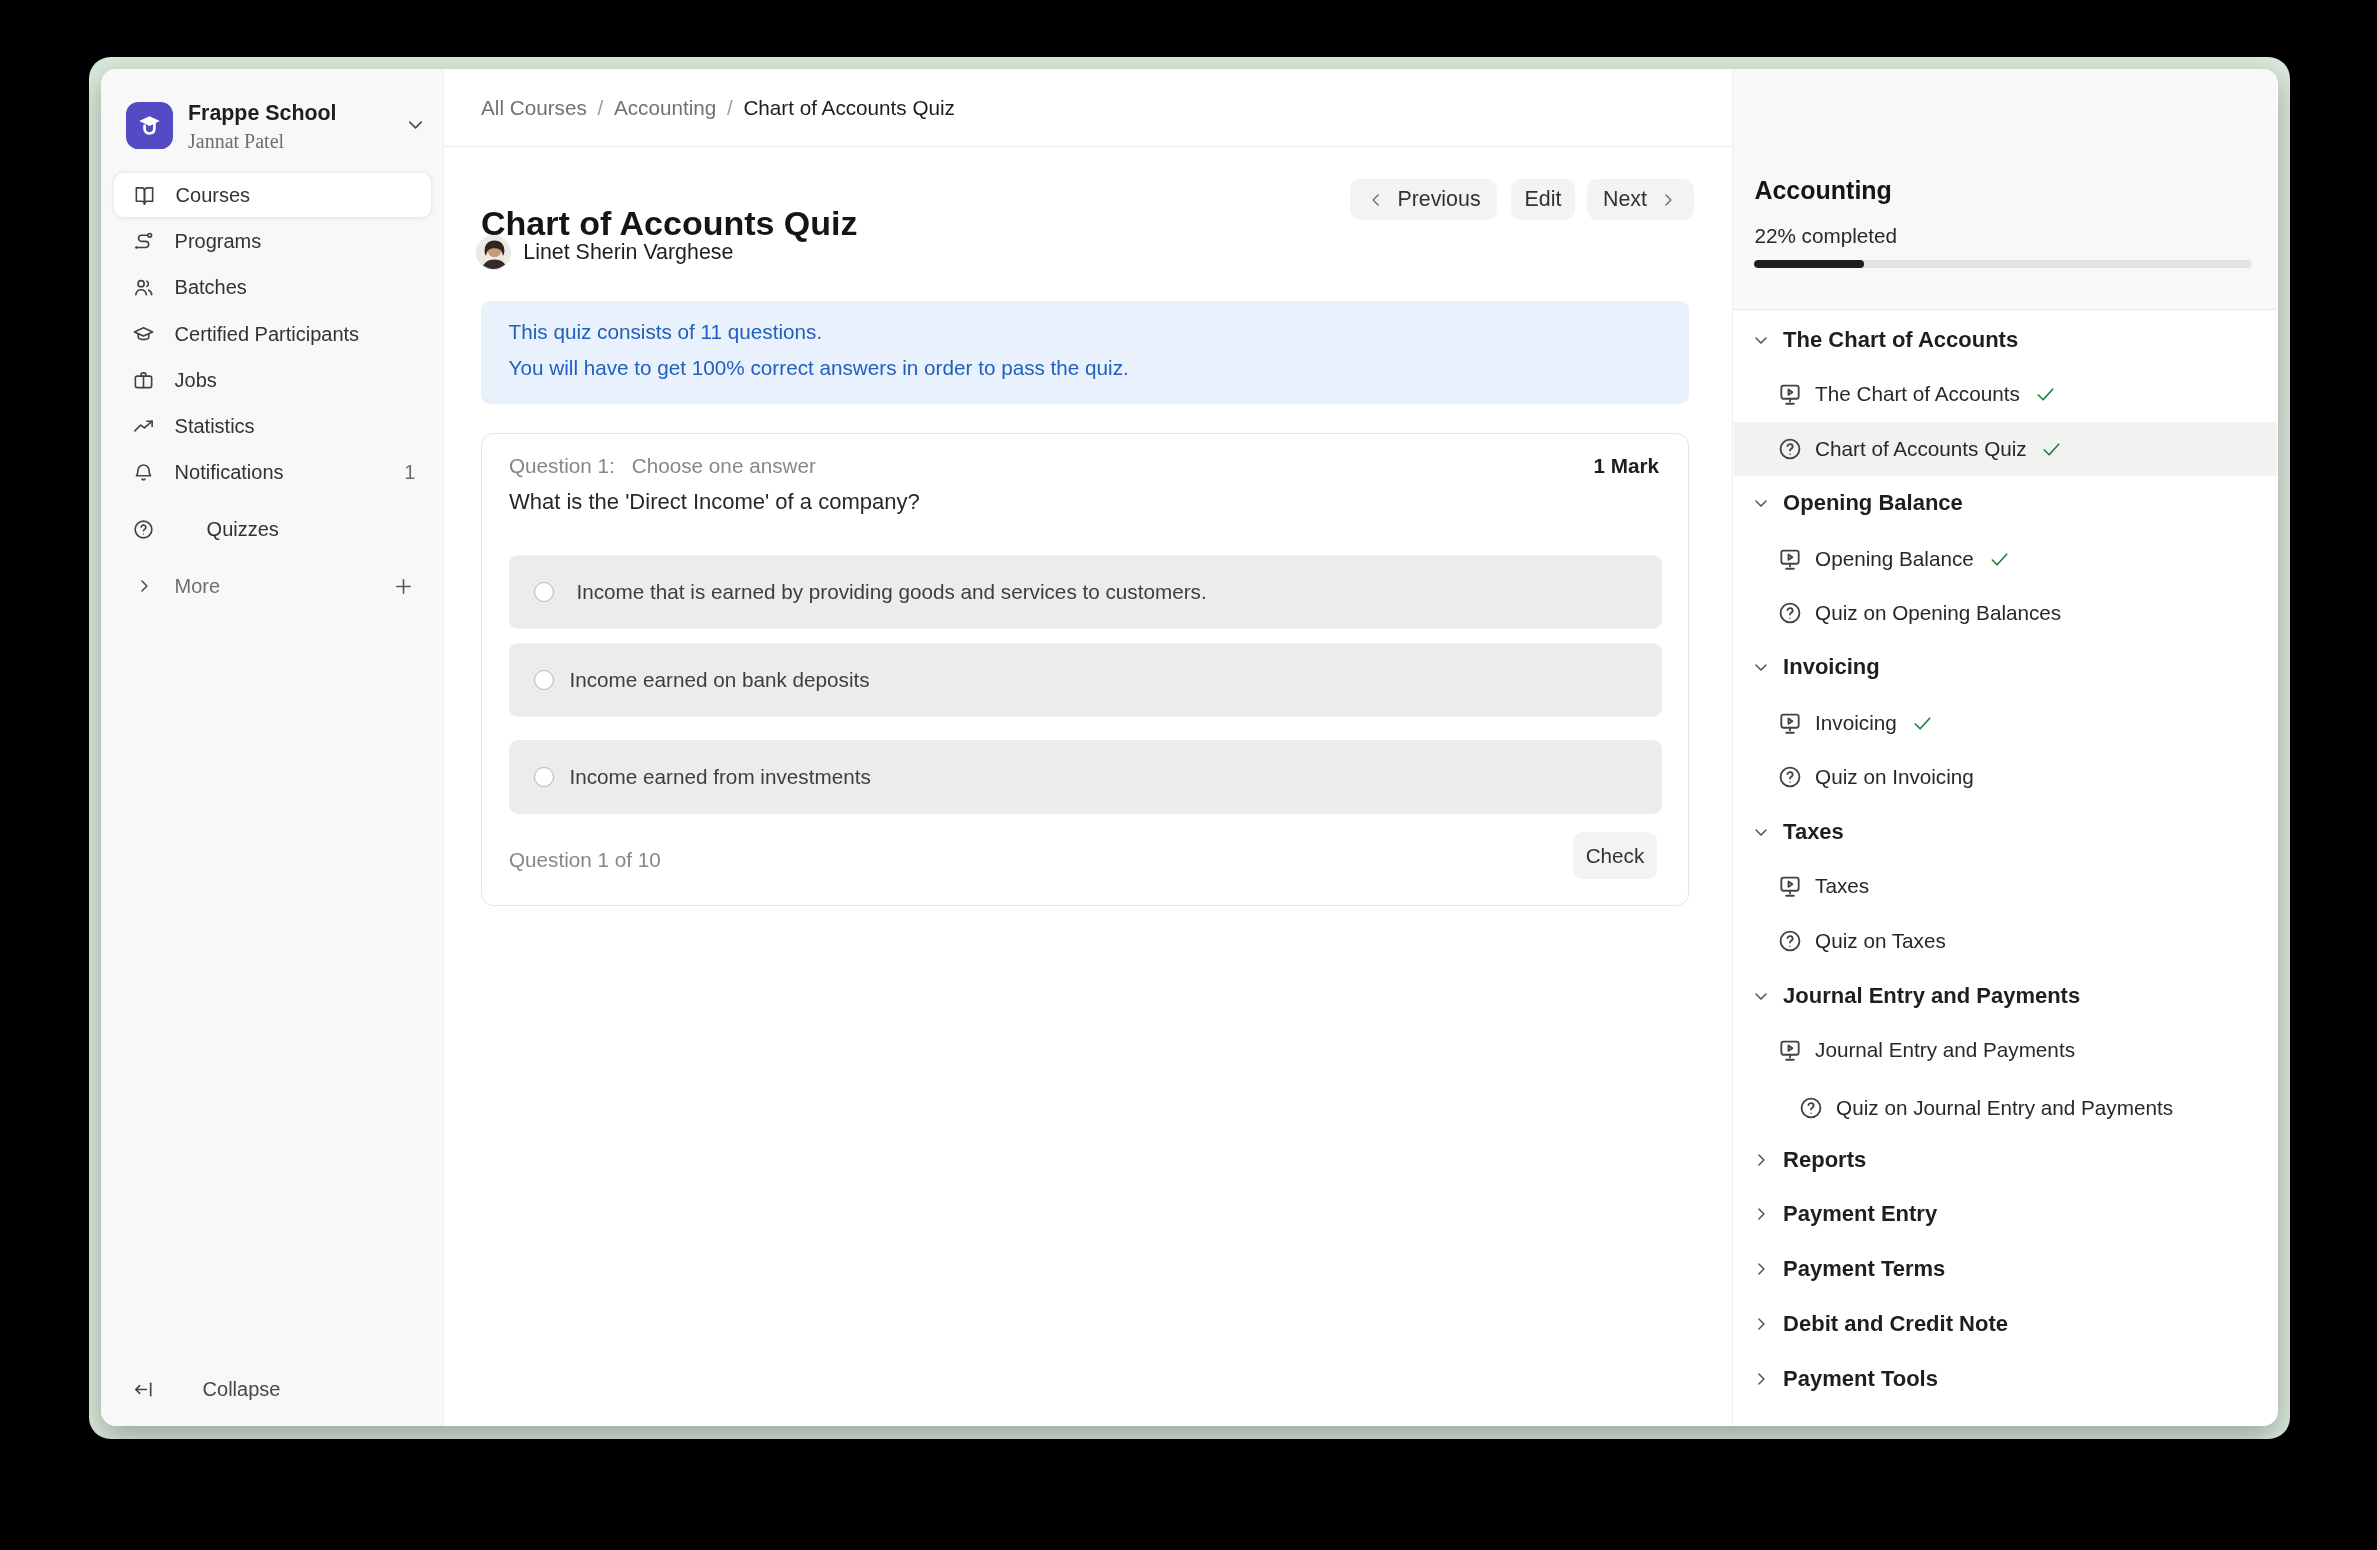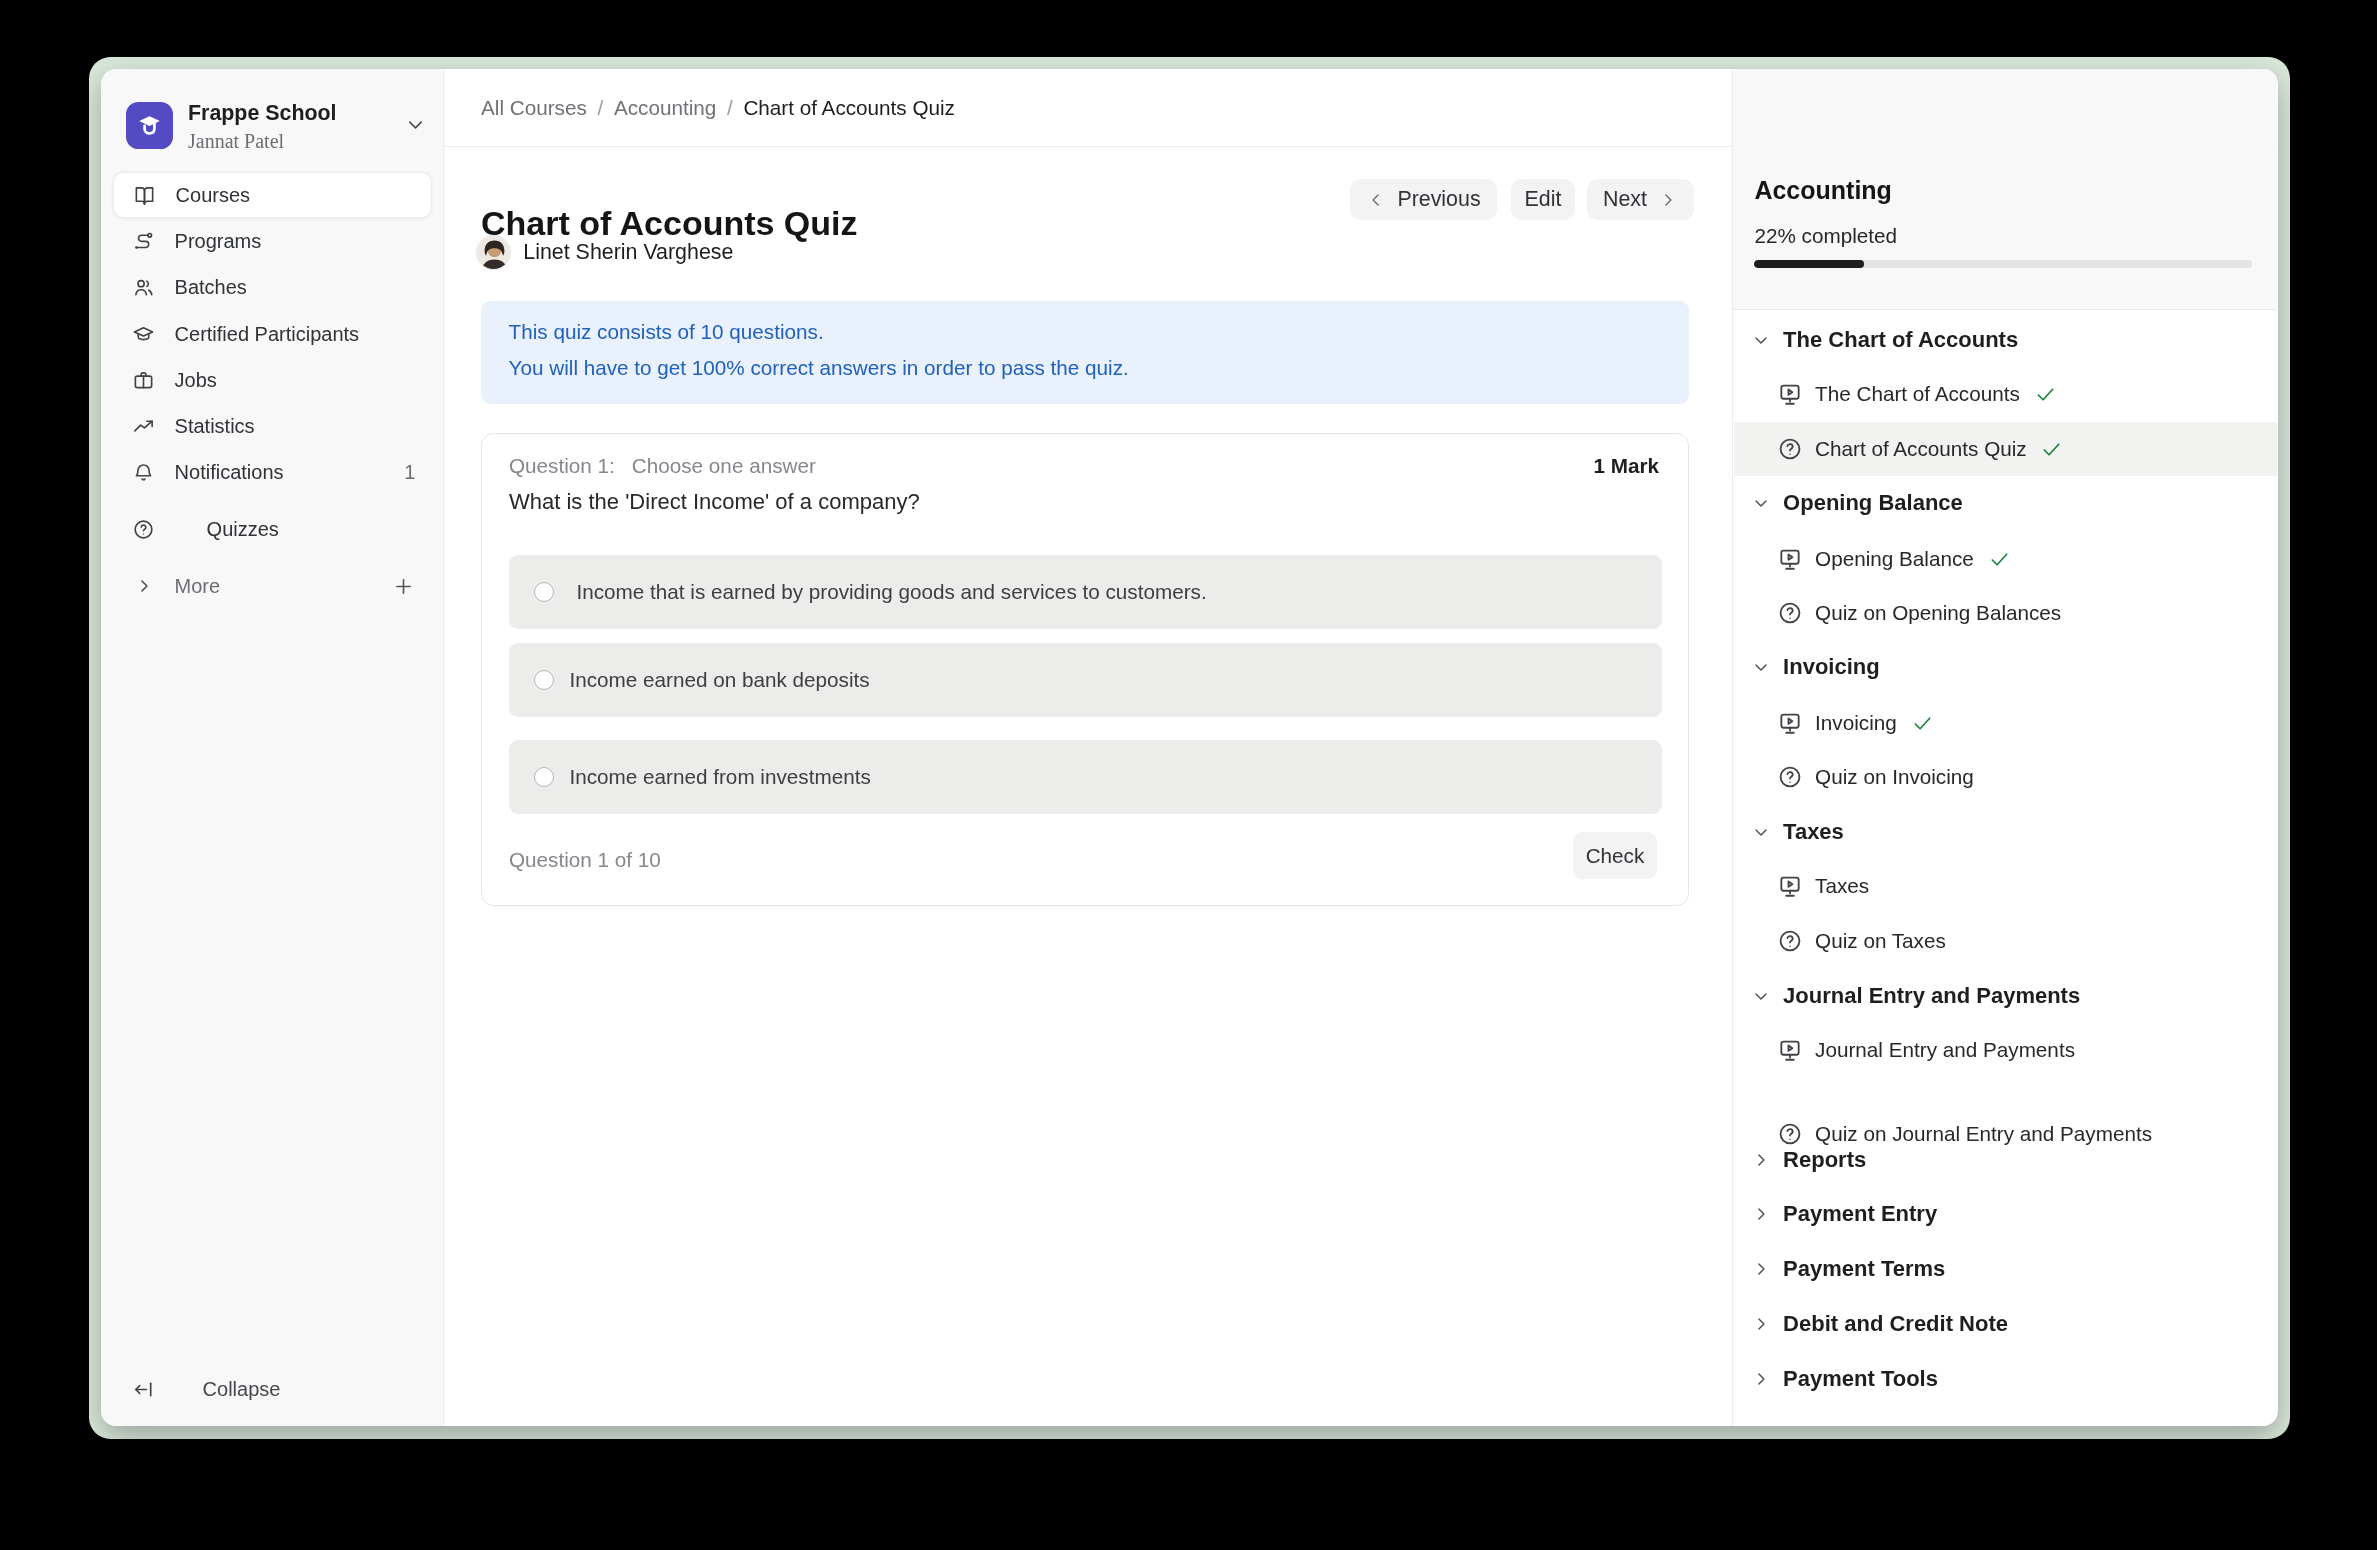--- a/index.html
+++ b/index.html
@@ -240,21 +240,21 @@
           <circle cx="23" cy="23" r="23" fill="#efe9e4"></circle>
           <circle cx="23" cy="19" r="9" fill="#c79b74"></circle>
           <path d="M10 20c0-9 5-14 13-14s13 5 13 14c0 3-1 5-2 6-1-7-4-10-11-10s-10 3-11 10c-1-1-2-3-2-6z" fill="#2e2622"></path>
           <path d="M6 46c1-10 8-15 17-15s16 5 17 15z" fill="#332b27"></path>
         </svg>
       </span>
       <span class="nm">Linet Sherin Varghese</span>
     </div>
 
     <div class="notice">
-      <p>This quiz consists of 10 questions.</p>
+      <p>This quiz consists of 11 questions.</p>
       <p>You will have to get 100% correct answers in order to pass the quiz.</p>
     </div>
 
     <div class="card">
       <div class="q-meta">
         <span>Question 1:</span>
         <span class="instr">Choose one answer</span>
       </div>
       <div class="q-marks">1 Mark</div>
       <div class="q-text">What is the 'Direct Income' of a company?</div>
@@ -434,21 +434,21 @@
             <span class="iicn">
               <svg width="26" height="26" viewBox="0 0 24 24" fill="none" stroke="currentColor" stroke-width="1.7" stroke-linecap="round" stroke-linejoin="round">
                 <rect x="4" y="4.2" width="16" height="12.2" rx="2"></rect>
                 <path d="M10.6 7.8l3.6 2.5-3.6 2.5z"></path>
                 <path d="M12 16.4v2.6"></path>
                 <path d="M8.5 21h7"></path>
               </svg>
             </span>
             <span class="ilbl">Journal Entry and Payments</span>
           </div>
-          <div class="o-row" style="top: 1038px;">
+          <div class="o-row" style="top: 1012px; margin-left: 21px;">
             <span class="iicn">
               <svg width="26" height="26" viewBox="0 0 24 24" fill="none" stroke="currentColor" stroke-width="1.7" stroke-linecap="round" stroke-linejoin="round">
                 <circle cx="12" cy="12" r="8.7"></circle>
                 <path d="M9.6 9.3a2.5 2.5 0 0 1 4.9.6c0 1.7-2.5 2-2.5 3.4"></path>
                 <circle cx="12" cy="16.8" r=".7" fill="currentColor" stroke="none"></circle>
               </svg>
             </span>
             <span class="ilbl">Quiz on Journal Entry and Payments</span>
           </div>
           <div class="o-row" style="top: 1064px;">

